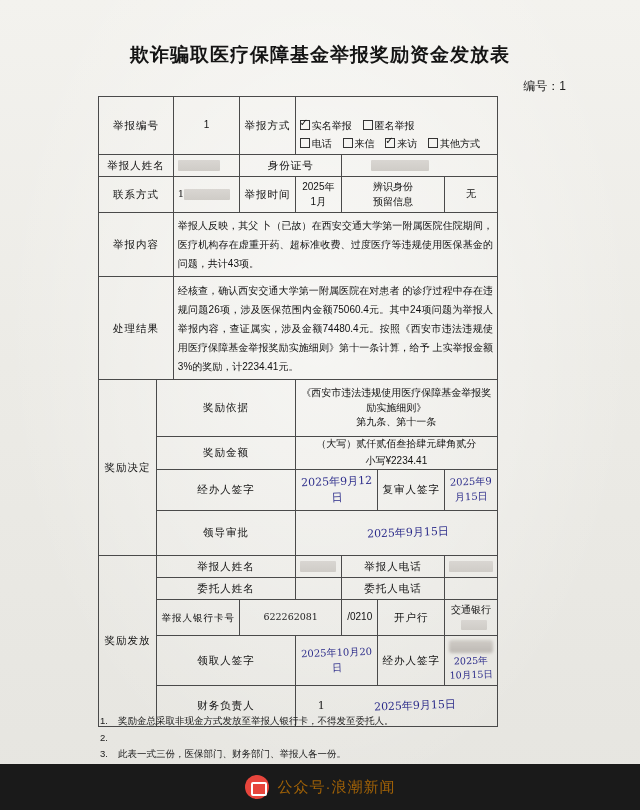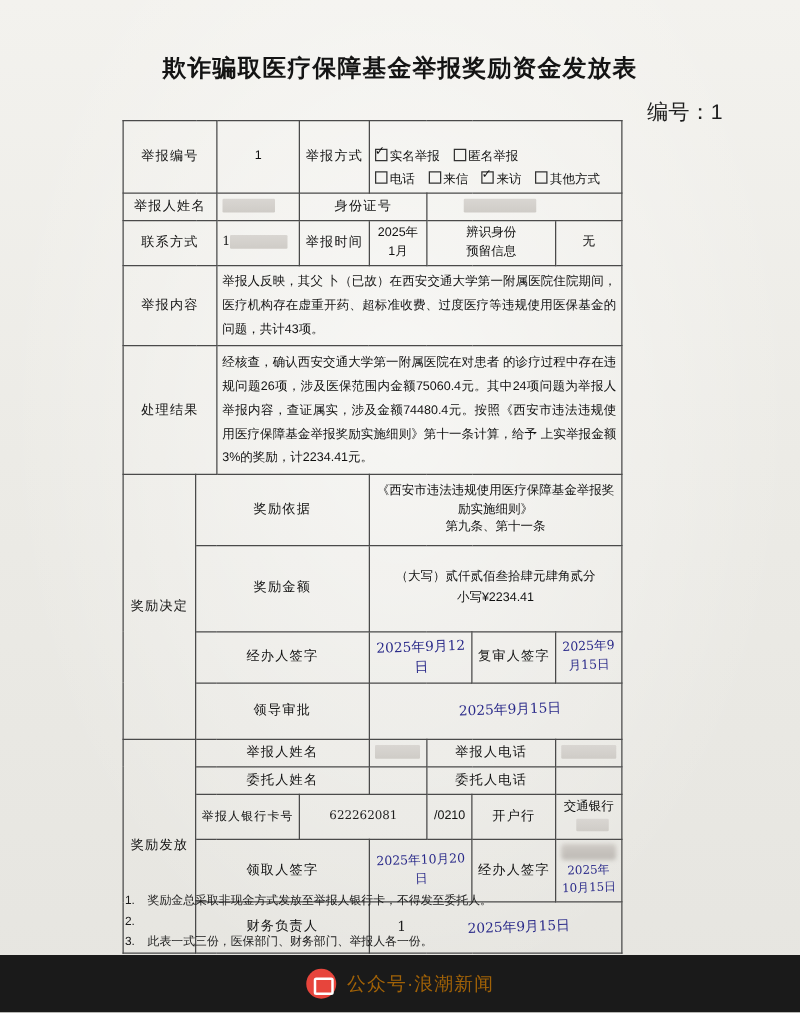--- a/index.html
+++ b/index.html
@@ -24,22 +24,22 @@
   .title{
     position:absolute;left:0;right:0;top:42px;
     text-align:center;
     font-family:"DejaVu Serif","Liberation Serif",serif;
     font-weight:bold;
     font-size:19px;
     letter-spacing:1px;
     color:#141414;
   }
   .docno{
-    position:absolute;right:62px;top:78px;
-    font-size:17px;
+    position:absolute;right:74px;top:78px;
+    font-size:12px;
     color:#1c1c1c;
   }
   table.form{
     position:absolute;
     left:98px;top:96px;
     width:400px;
     border-collapse:collapse;
     font-size:10px;
     line-height:1.45;
     color:#111;
@@ -205,21 +205,21 @@
     <tr>
       <td class="lbl" rowspan="4">奖励决定</td>
       <td class="lbl" colspan="3">奖励依据</td>
       <td colspan="4" class="ctr" style="padding:6px 4px;">
         <div>《西安市违法违规使用医疗保障基金举报奖励实施细则》</div>
         <div>第九条、第十一条</div>
       </td>
     </tr>
     <tr>
       <td class="lbl" colspan="3">奖励金额</td>
-      <td colspan="4" class="ctr" style="padding:18px 4px;">
+      <td colspan="4" class="ctr" style="padding:0 4px;">
         <div>（大写）贰仟贰佰叁拾肆元肆角贰分</div>
         <div style="margin-top:3px;">小写¥2234.41</div>
       </td>
     </tr>
     <tr>
       <td class="lbl" colspan="3">经办人签字</td>
       <td colspan="2" class="ctr" style="height:34px;">
         <span class="hand">2025年9月12日</span>
       </td>
       <td class="lbl">复审人签字</td>

